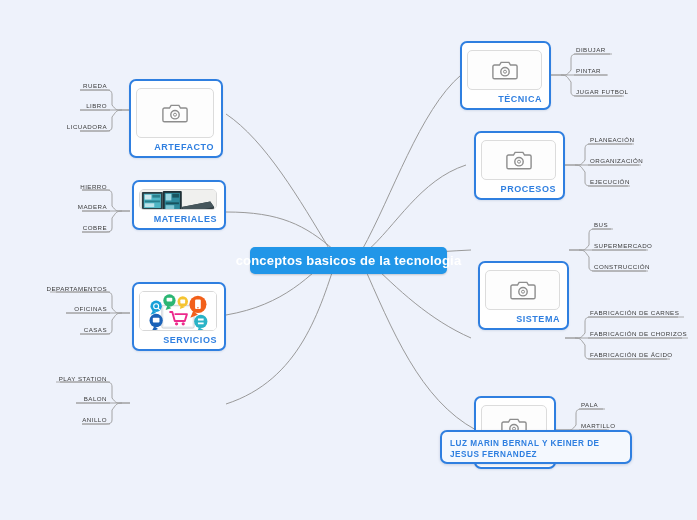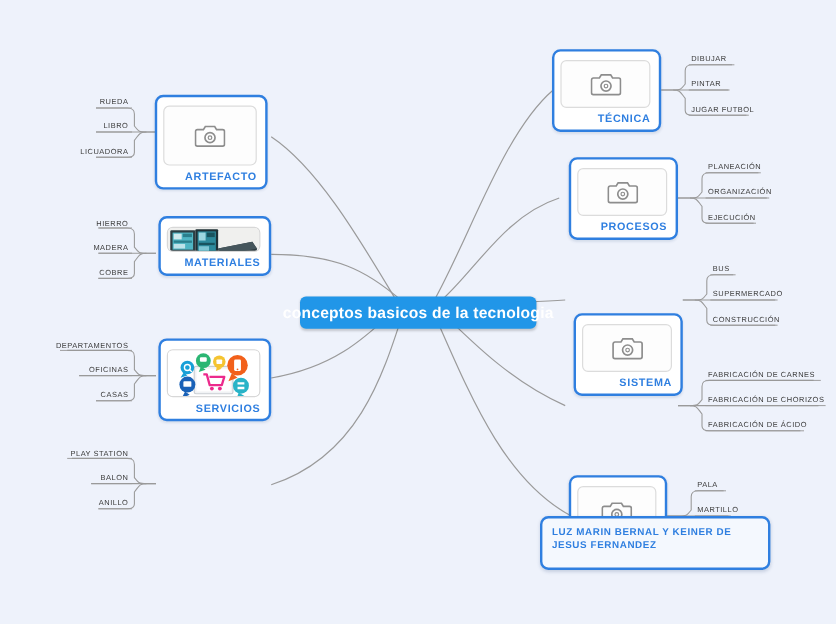--- a/index.html
+++ b/index.html
@@ -339,17 +339,17 @@
         <path d="M2.5 6 h5 l1.6-2.6 h7.8 L18.5 6 h5 a1.6 1.6 0 0 1 1.6 1.6 v10.6 a1.6 1.6 0 0 1 -1.6 1.6 h-21 a1.6 1.6 0 0 1 -1.6 -1.6 v-10.6 a1.6 1.6 0 0 1 1.6 -1.6 z" fill="none" stroke="#8d8d8d" stroke-width="1.4"></path>
         <circle cx="13" cy="12.7" r="4.2" fill="none" stroke="#8d8d8d" stroke-width="1.4"></circle>
         <circle cx="13" cy="12.7" r="1.5" fill="none" stroke="#8d8d8d" stroke-width="1"></circle>
       </svg>
     </div>
     <div class="card-label">HERRAMIENTAS</div>
   </div>
   <div class="sub right" style="left:581px;top:401px;">PALA</div>
   <div class="sub right" style="left:581px;top:422px;">MARTILLO</div>
 
-  <div class="overlay-node" style="left:450px;top:430px;width:192px;height:45px;">
+  <div class="overlay-node" style="left:440px;top:430px;width:192px;height:34px;">
     <span>LUZ MARIN BERNAL Y KEINER DE JESUS FERNANDEZ</span>
   </div>
 
 </div>
 
 </body></html>

